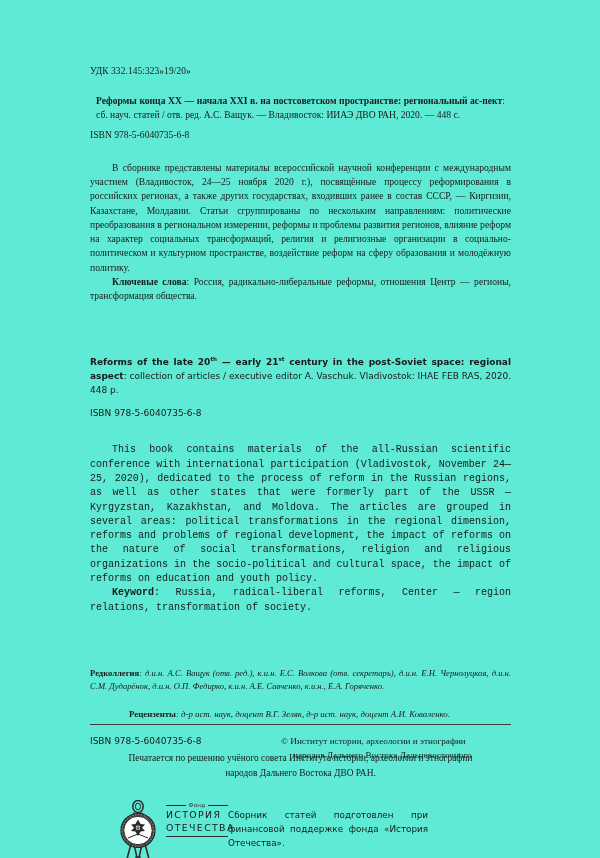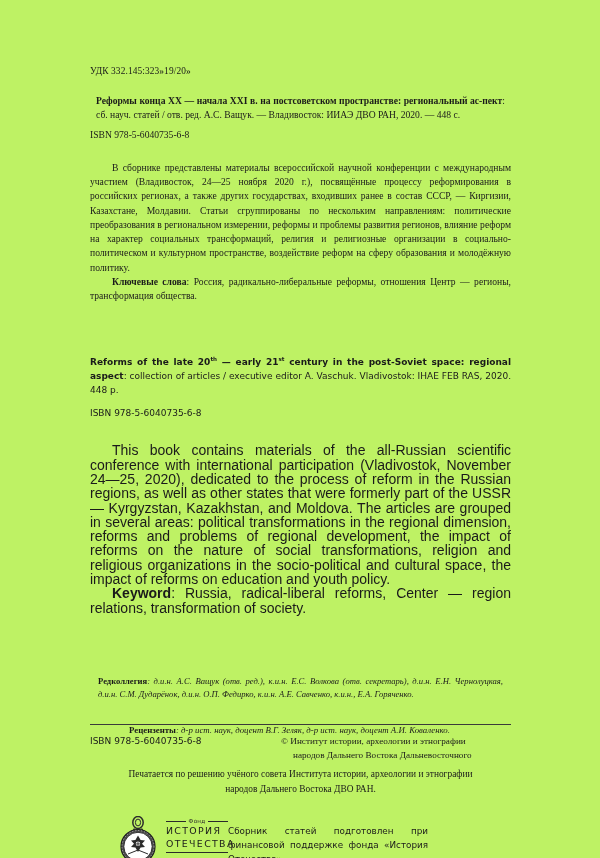--- a/index.html
+++ b/index.html
@@ -11,21 +11,21 @@
   body {
     font-family: "Liberation Serif", "DejaVu Serif", serif;
     color: #1a1a1a;
     -webkit-font-smoothing: antialiased;
   }
   .page {
     position: relative;
     width: 600px;
     height: 858px;
     margin: 0 auto;
-    background: #bef264;
+    background: #5eead4;
     overflow: hidden;
     box-sizing: border-box;
   }
   .content {
     position: absolute;
     left: 90px;
     top: 64px;
     width: 421px;
   }
 
@@ -52,22 +52,22 @@
 
   .abstract {
     font-size: 9.6px;
     line-height: 14.3px;
     text-align: justify;
     text-indent: 22px;
     margin: 0;
     hyphens: manual;
   }
   .abstract.en {
-    font-family: Liberation Sans, sans-serif;
-    font-size: 14px;
+    font-family: Liberation Mono, monospace;
+    font-size: 10px;
     line-height: 14.3px;
   }
   .kw { font-weight: bold; }
 
   .sp-18 { height: 18px; }
   .sp-10 { height: 10px; }
   .sp-14 { height: 14px; }
   .sp-30 { height: 30px; }
   .sp-42 { height: 42px; }
 
@@ -82,21 +82,21 @@
     font-family: "DejaVu Sans", "Liberation Sans", sans-serif;
     font-size: 9px;
     line-height: 14.2px;
   }
 
   
   .board {
     font-size: 8.6px;
     line-height: 13.4px;
     text-align: justify;
-    margin: 8px;
+    margin: 0;
   }
   .board .lbl { font-weight: bold; }
   .board .nm { font-style: italic; }
 
   .reviewers {
     font-size: 8.8px;
     line-height: 13.4px;
     margin: 0;
   }
   .reviewers .lbl { font-weight: bold; padding-left: 39px; }

